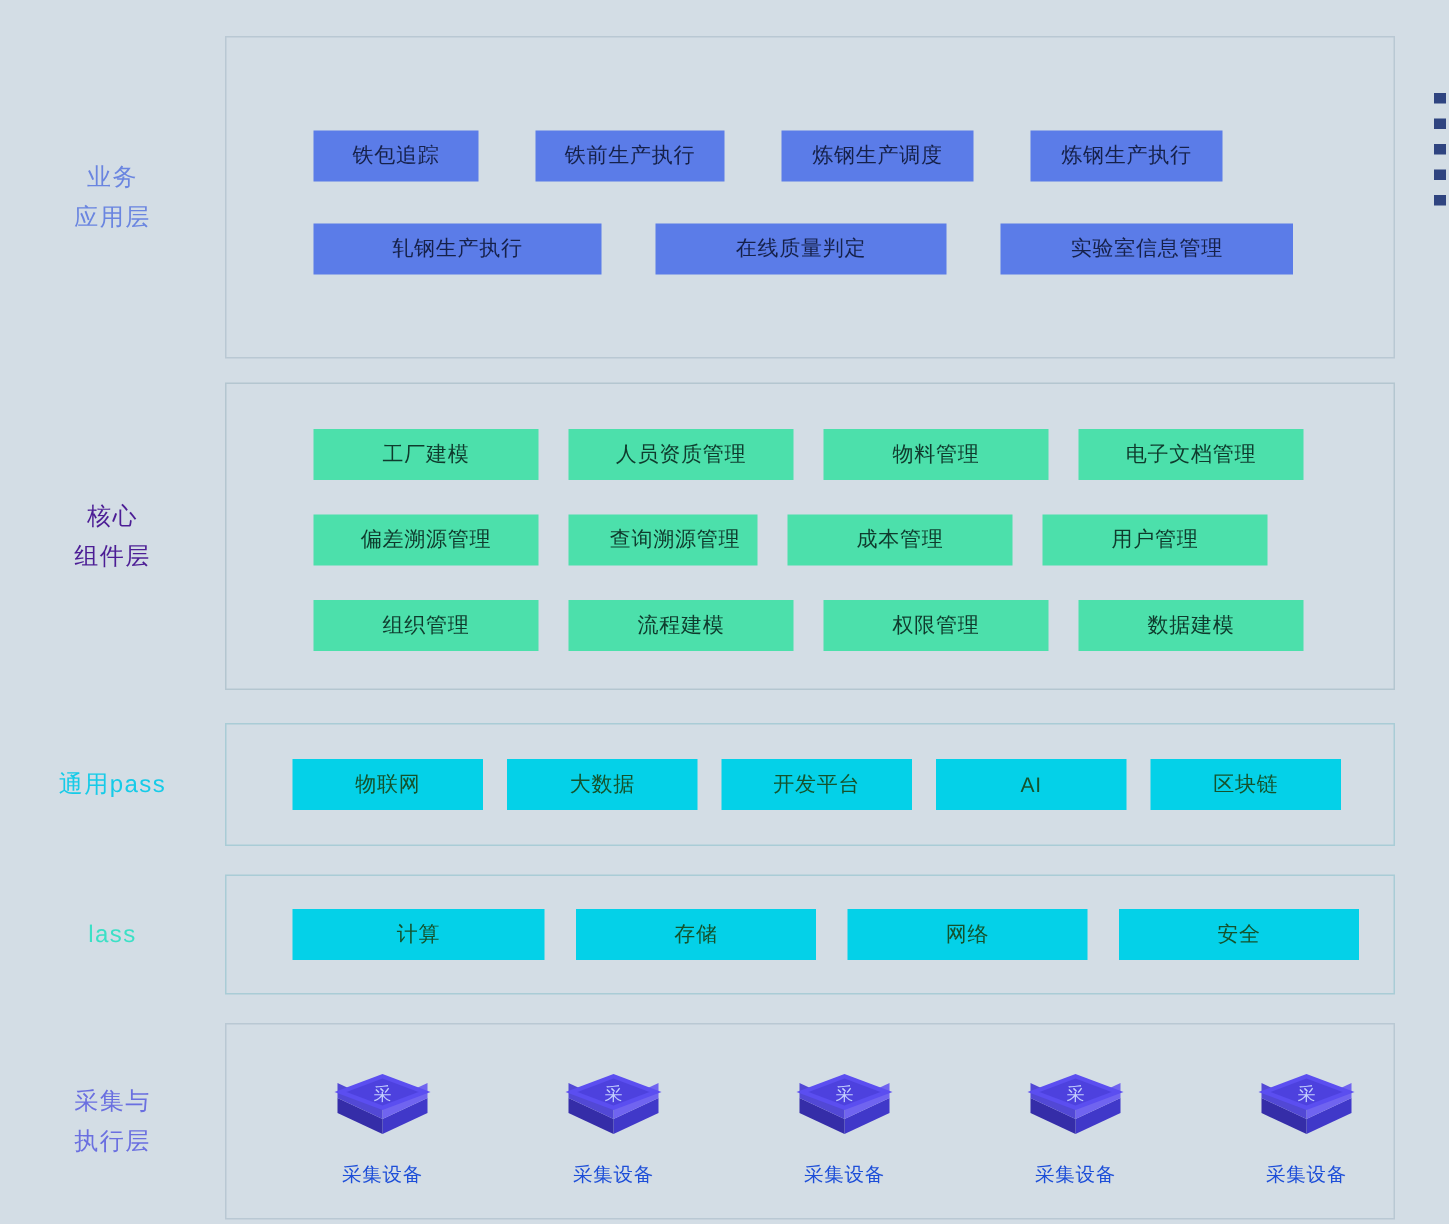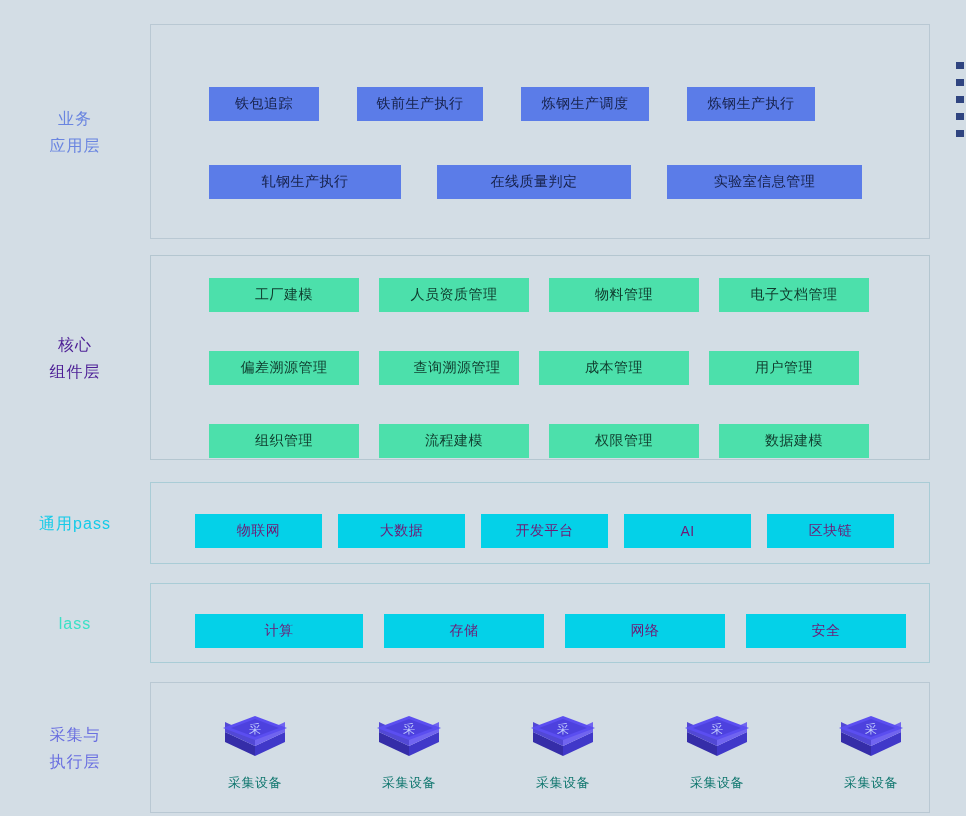--- a/index.html
+++ b/index.html
@@ -69,25 +69,24 @@
     box-sizing: border-box;
     display: flex;
     align-items: center;
     justify-content: center;
     border-radius: 0;
     font-size: 14px;
     letter-spacing: 0.5px;
     color: #1d2a4d;
     white-space: nowrap;
     height: 34px;
-    margin-top: 16px;
   }
   .chip.blue  { background: #5b7ce8; color: #16214a; }
   .chip.green { background: #4ce0ab; color: #0f3b2d; }
-  .chip.cyan  { background: #04d1e8; color: #701a75; text-align: center; }
+  .chip.cyan  { background: #04d1e8; color: #14532d; text-align: center; }
 
   
   #edge-marks {
     position: absolute;
     right: 0;
     top: 62px;
     width: 14px;
     display: flex;
     flex-direction: column;
     gap: 10px;
@@ -109,21 +108,21 @@
   }
   .device {
     width: 84px;
     display: flex;
     flex-direction: column;
     align-items: center;
   }
   .device-caption {
     margin-top: 8px;
     font-size: 13px;
-    color: #0f766e;
+    color: #1d4ed8;
     letter-spacing: 0.5px;
   }
 </style>
 </head>
 <body>
 
 <div id="canvas">
 
   <div class="layer-row" id="row-business" style="top:24px; height:215px;">
     <div class="layer-label blue">业务
@@ -156,21 +155,21 @@
 组件层</div>
     <div class="layer-box green-border" style="margin-right:36px;">
       <div class="chip-row" style="padding:0 0 0 58px; gap:20px; margin-top:4px;">
         <div class="chip green" style="width:150px;">工厂建模</div>
         <div class="chip green" style="width:150px;">人员资质管理</div>
         <div class="chip green" style="width:150px;">物料管理</div>
         <div class="chip green" style="width:150px;">电子文档管理</div>
       </div>
       <div class="chip-row" style="padding:0 0 0 58px; gap:20px; margin-top:23px;">
         <div class="chip green" style="width:150px;">偏差溯源管理</div>
-        <div class="chip green" style="width:140px;padding-left:16px;">查询溯源管理</div>
+        <div class="chip green" style="width:126px;padding-left:16px;">查询溯源管理</div>
         <div class="chip green" style="width:150px;">成本管理</div>
         <div class="chip green" style="width:150px;">用户管理</div>
       </div>
       <div class="chip-row" style="padding:0 0 0 58px; gap:20px; margin-top:23px;">
         <div class="chip green" style="width:150px;">组织管理</div>
         <div class="chip green" style="width:150px;text-align:right;">流程建模</div>
         <div class="chip green" style="width:150px;">权限管理</div>
         <div class="chip green" style="width:150px;">数据建模</div>
       </div>
     </div>

